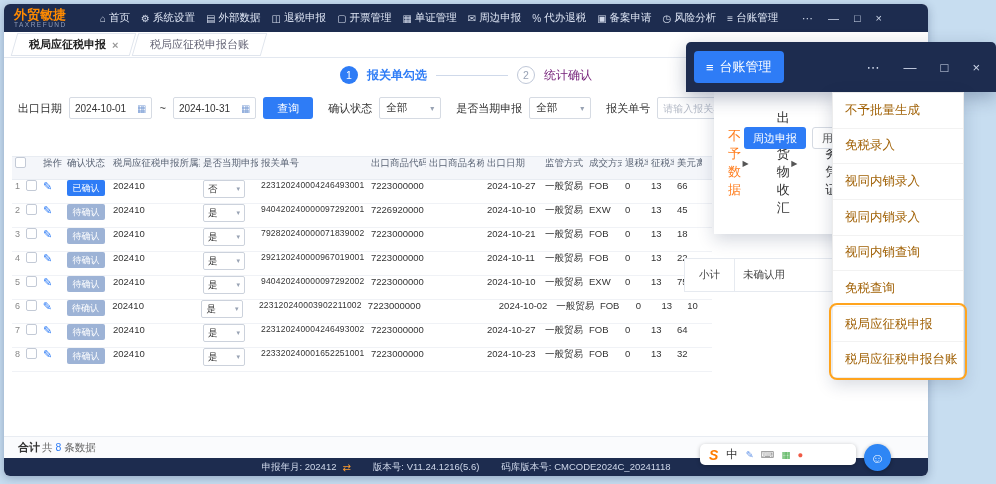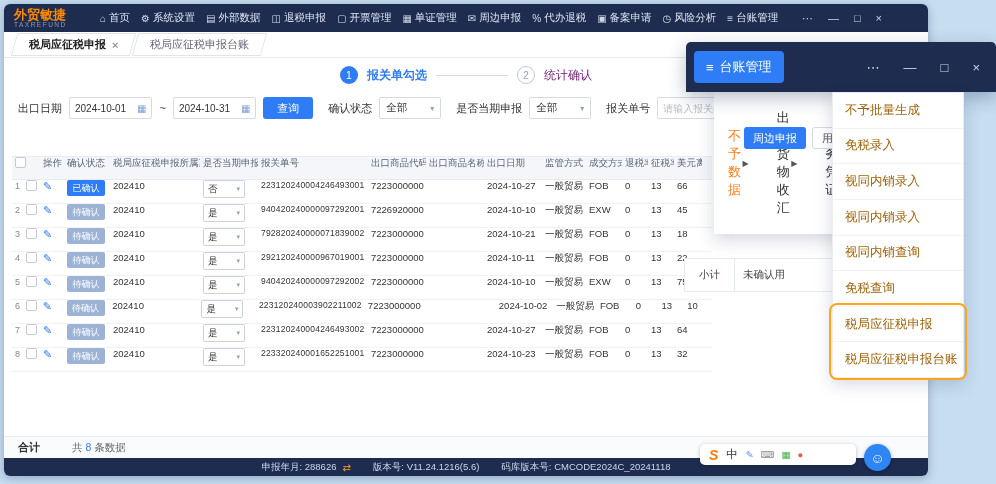--- a/index.html
+++ b/index.html
@@ -68,21 +68,21 @@
   .summary-frag{position:absolute;left:680px;top:254px;width:154px;height:34px;border:1px solid #e6eaf0;border-right:none;
     display:flex;align-items:center;font-size:10.5px;color:#444;background:#fff;}
   .summary-frag .sc1{width:50px;text-align:center;border-right:1px solid #e6eaf0;height:100%;display:flex;align-items:center;justify-content:center;}
   .summary-frag .sc2{padding-left:8px;overflow:hidden;white-space:nowrap;}
 
   .frag-btn{position:absolute;left:948px;top:185px;width:36px;height:22px;background:#2e7cf6;color:#fff;font-size:11px;
     border-radius:3px;display:flex;align-items:center;justify-content:flex-end;padding-right:7px;z-index:5;cursor:pointer;}
   .frag-text{position:absolute;left:958px;top:270px;font-size:10.5px;color:#445;z-index:5;white-space:nowrap;}
 
   .footer{position:absolute;left:0;top:432px;width:100%;height:22px;background:#fafbfd;border-top:1px solid #e8ecf2;
-    display:flex;align-items:center;padding-left:14px;font-size:10.5px;color:#666;gap:32px;}
+    display:flex;align-items:center;padding-left:14px;font-size:10.5px;color:#666;gap:2px;}
   .footer .lab{color:#333;font-weight:bold;font-size:11px;}
   .footer .num{color:#2e7cf6;margin:0 3px;}
 
   .statusbar{position:absolute;left:0;top:454px;width:100%;height:18px;background:#1d2c4f;color:#cfd8ea;font-size:9.5px;
     display:flex;align-items:center;justify-content:center;gap:22px;}
   .statusbar .swap{color:#ff9c2e;font-size:10px;cursor:pointer;margin-left:-16px;}
 
   .ime{position:absolute;left:696px;top:440px;width:156px;height:21px;background:#fff;border-radius:5px;
     box-shadow:0 1px 4px rgba(0,0,0,.25);display:flex;align-items:center;gap:8px;padding:0 9px;z-index:60;}
   .ime .slogo{color:#ff7c00;font-weight:900;font-style:italic;font-size:14px;}
@@ -647,21 +647,21 @@
     <div class="frag-text">期已</div>
 
     <div class="footer">
       <span class="lab">合计</span>
       <span>
         <span>共</span><span class="num">8</span><span>条数据</span>
       </span>
     </div>
 
     <div class="statusbar">
-      <span>申报年月: 288626</span>
+      <span>申报年月: 202412</span>
       <span class="swap">⇄</span>
       <span>版本号: V11.24.1216(5.6)</span>
       <span>码库版本号: CMCODE2024C_20241118</span>
     </div>
 
     <div class="ime">
       <span class="slogo">S</span>
       <span class="zh">中</span>
       <span id="ime-icons" style="display:flex;gap:7px;align-items:center;">
           <span class="ic" style="color: rgb(91, 142, 230);">✎</span>

